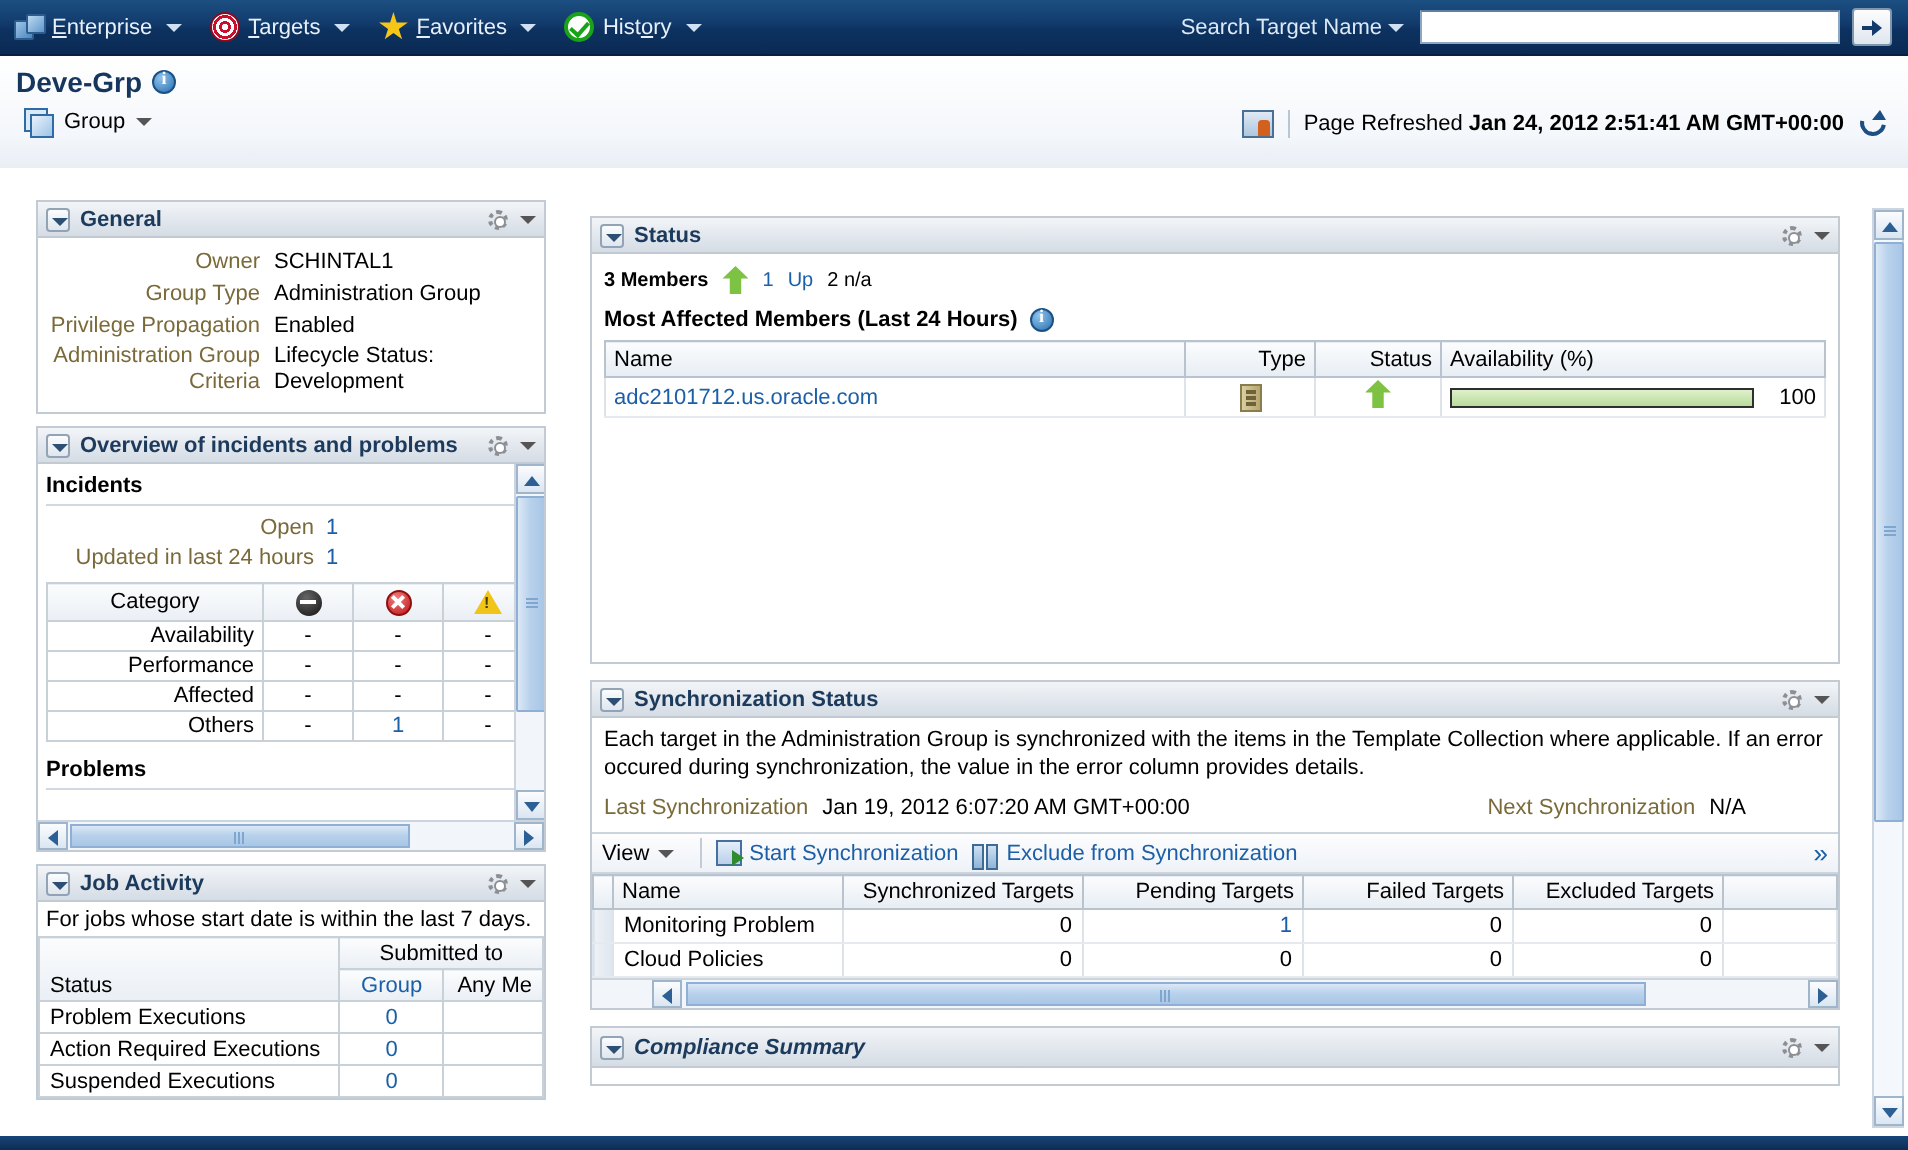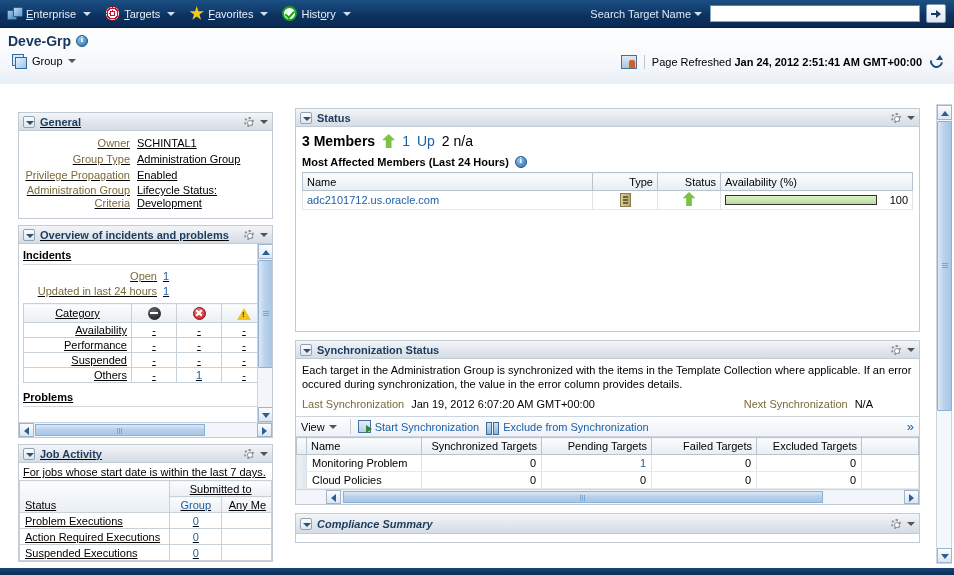--- a/index.html
+++ b/index.html
@@ -230,21 +230,21 @@
     content: ""; position: absolute; inset: 1px;
     border: 2px dotted #8c8f94; border-radius: 50%;
   }
   .gear::after {
     content: ""; position: absolute; left: 4px; top: 4px;
     width: 4px; height: 4px; border-radius: 50%; background: #fff;
     border: 1px solid #8c8f94;
   }
 
   
-  #left-col { position: absolute; left: 18px; top: 12px; width: 255px; text-decoration: underline; }
+  #left-col { position: absolute; left: 18px; top: 0; width: 255px; }
 
   #panel-general { }
   .kv-rows { padding: 5px 6px 6px 0; }
   .kv {
     display: flex; font-size: 11px; line-height: 14px; margin-bottom: 2px;
   }
   .kv .k {
     width: 118px; text-align: right; color: #7a6a3a; padding-right: 7px;
     flex: none;
   }
@@ -373,21 +373,21 @@
   }
   table.jobgrid thead th {
     background: linear-gradient(to bottom,#fbfcfd,#eaeff5);
   }
   .job-num { text-align: center; color: #1b5fa8; width: 52px; }
 
   
   #right-col { position: absolute; left: 295px; top: 8px; width: 625px; }
 
   #panel-status .status-body { padding: 6px 6px 4px 6px; }
-  .members-line { display: flex; align-items: center; gap: 7px; font-size: 14px; margin-bottom: 7px; }
+  .members-line { display: flex; align-items: center; gap: 7px; font-size: 10px; margin-bottom: 7px; }
   .members-line b { font-weight: bold; }
   .ic-up-green {
     display: inline-block; width: 13px; height: 14px; flex: none;
     background: #7dc242;
     clip-path: polygon(50% 0%,100% 45%,72% 45%,72% 100%,28% 100%,28% 45%,0% 45%);
     filter: drop-shadow(0 0 0.5px #3e7a14);
   }
   .affected-line { display: flex; align-items: center; gap: 6px; font-size: 11px; font-weight: bold; margin-bottom: 4px; }
 
   table.stable { border-collapse: collapse; font-size: 11px; width: 100%; table-layout: fixed; }
@@ -635,21 +635,21 @@
                 <td class="num-col">-</td>
                 <td class="num-col">-</td>
               </tr>
               <tr>
                 <td class="cat-col">Performance</td>
                 <td class="num-col">-</td>
                 <td class="num-col">-</td>
                 <td class="num-col">-</td>
               </tr>
               <tr>
-                <td class="cat-col">Suspended</td>
+                <td class="cat-col">Affected</td>
                 <td class="num-col">-</td>
                 <td class="num-col">-</td>
                 <td class="num-col">-</td>
               </tr>
               <tr>
                 <td class="cat-col">Others</td>
                 <td class="num-col">-</td>
                 <td class="num-col lnk">1</td>
                 <td class="num-col">-</td>
               </tr>

